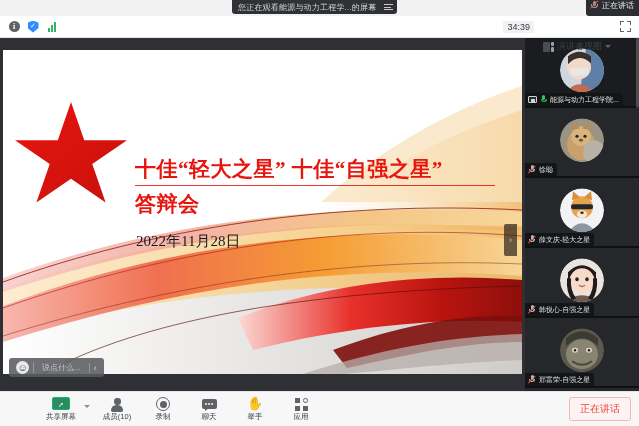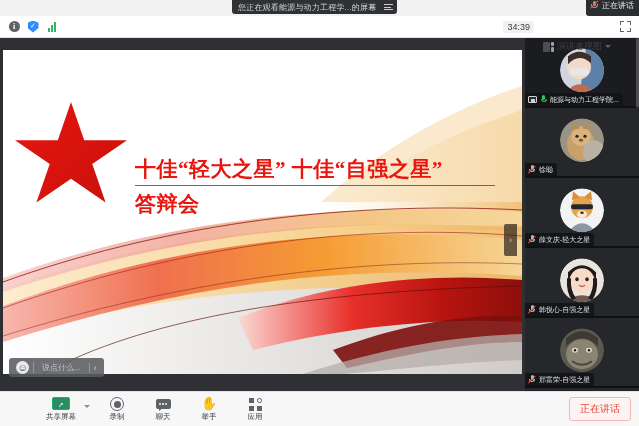--- a/index.html
+++ b/index.html
@@ -410,20 +410,21 @@
         <path d="M40,324 C120,280 260,242 519,236" stroke="#5c0c09" stroke-width="1" fill="none" opacity=".65"></path>
 
         <path d="M300,324 C380,298 450,286 519,284 L519,310 C455,312 390,320 340,324 Z" fill="#b5aeaa" opacity=".75"></path>
       </svg>
 
       <div class="star"></div>
 
       <div class="s-title">十佳“轻大之星” 十佳“自强之星”</div>
       <div class="title-rule"></div>
       <div class="s-title2">答辩会</div>
+      <div class="s-date">2022年11月28日</div>
     </div>
 
     <div class="chat-input">
       <span class="chat-emoji">☺</span>
       <span class="chat-sep"></span>
       <span class="chat-ph">说点什么...</span>
       <span class="chat-collapse">‹</span>
     </div>
 
     <div class="edge-tab">›</div>
@@ -595,20 +596,29 @@
           <span class="icn-share">
               <span class="scr"></span>
               <span class="arw">➚</span>
             </span>
         </span>
         <span class="tb-lb">共享屏幕</span>
       </div>
       <span class="tb-caret"></span>
       <div class="tb-item">
         <span class="tb-ic">
+          <span class="icn-members">
+              <span class="h"></span>
+              <span class="bd"></span>
+            </span>
+        </span>
+        <span class="tb-lb">成员(10)</span>
+      </div>
+      <div class="tb-item">
+        <span class="tb-ic">
           <span class="icn-record">
               <i></i>
             </span>
         </span>
         <span class="tb-lb">录制</span>
       </div>
       <div class="tb-item">
         <span class="tb-ic">
           <span class="icn-chat">
               <span class="bb"></span>

